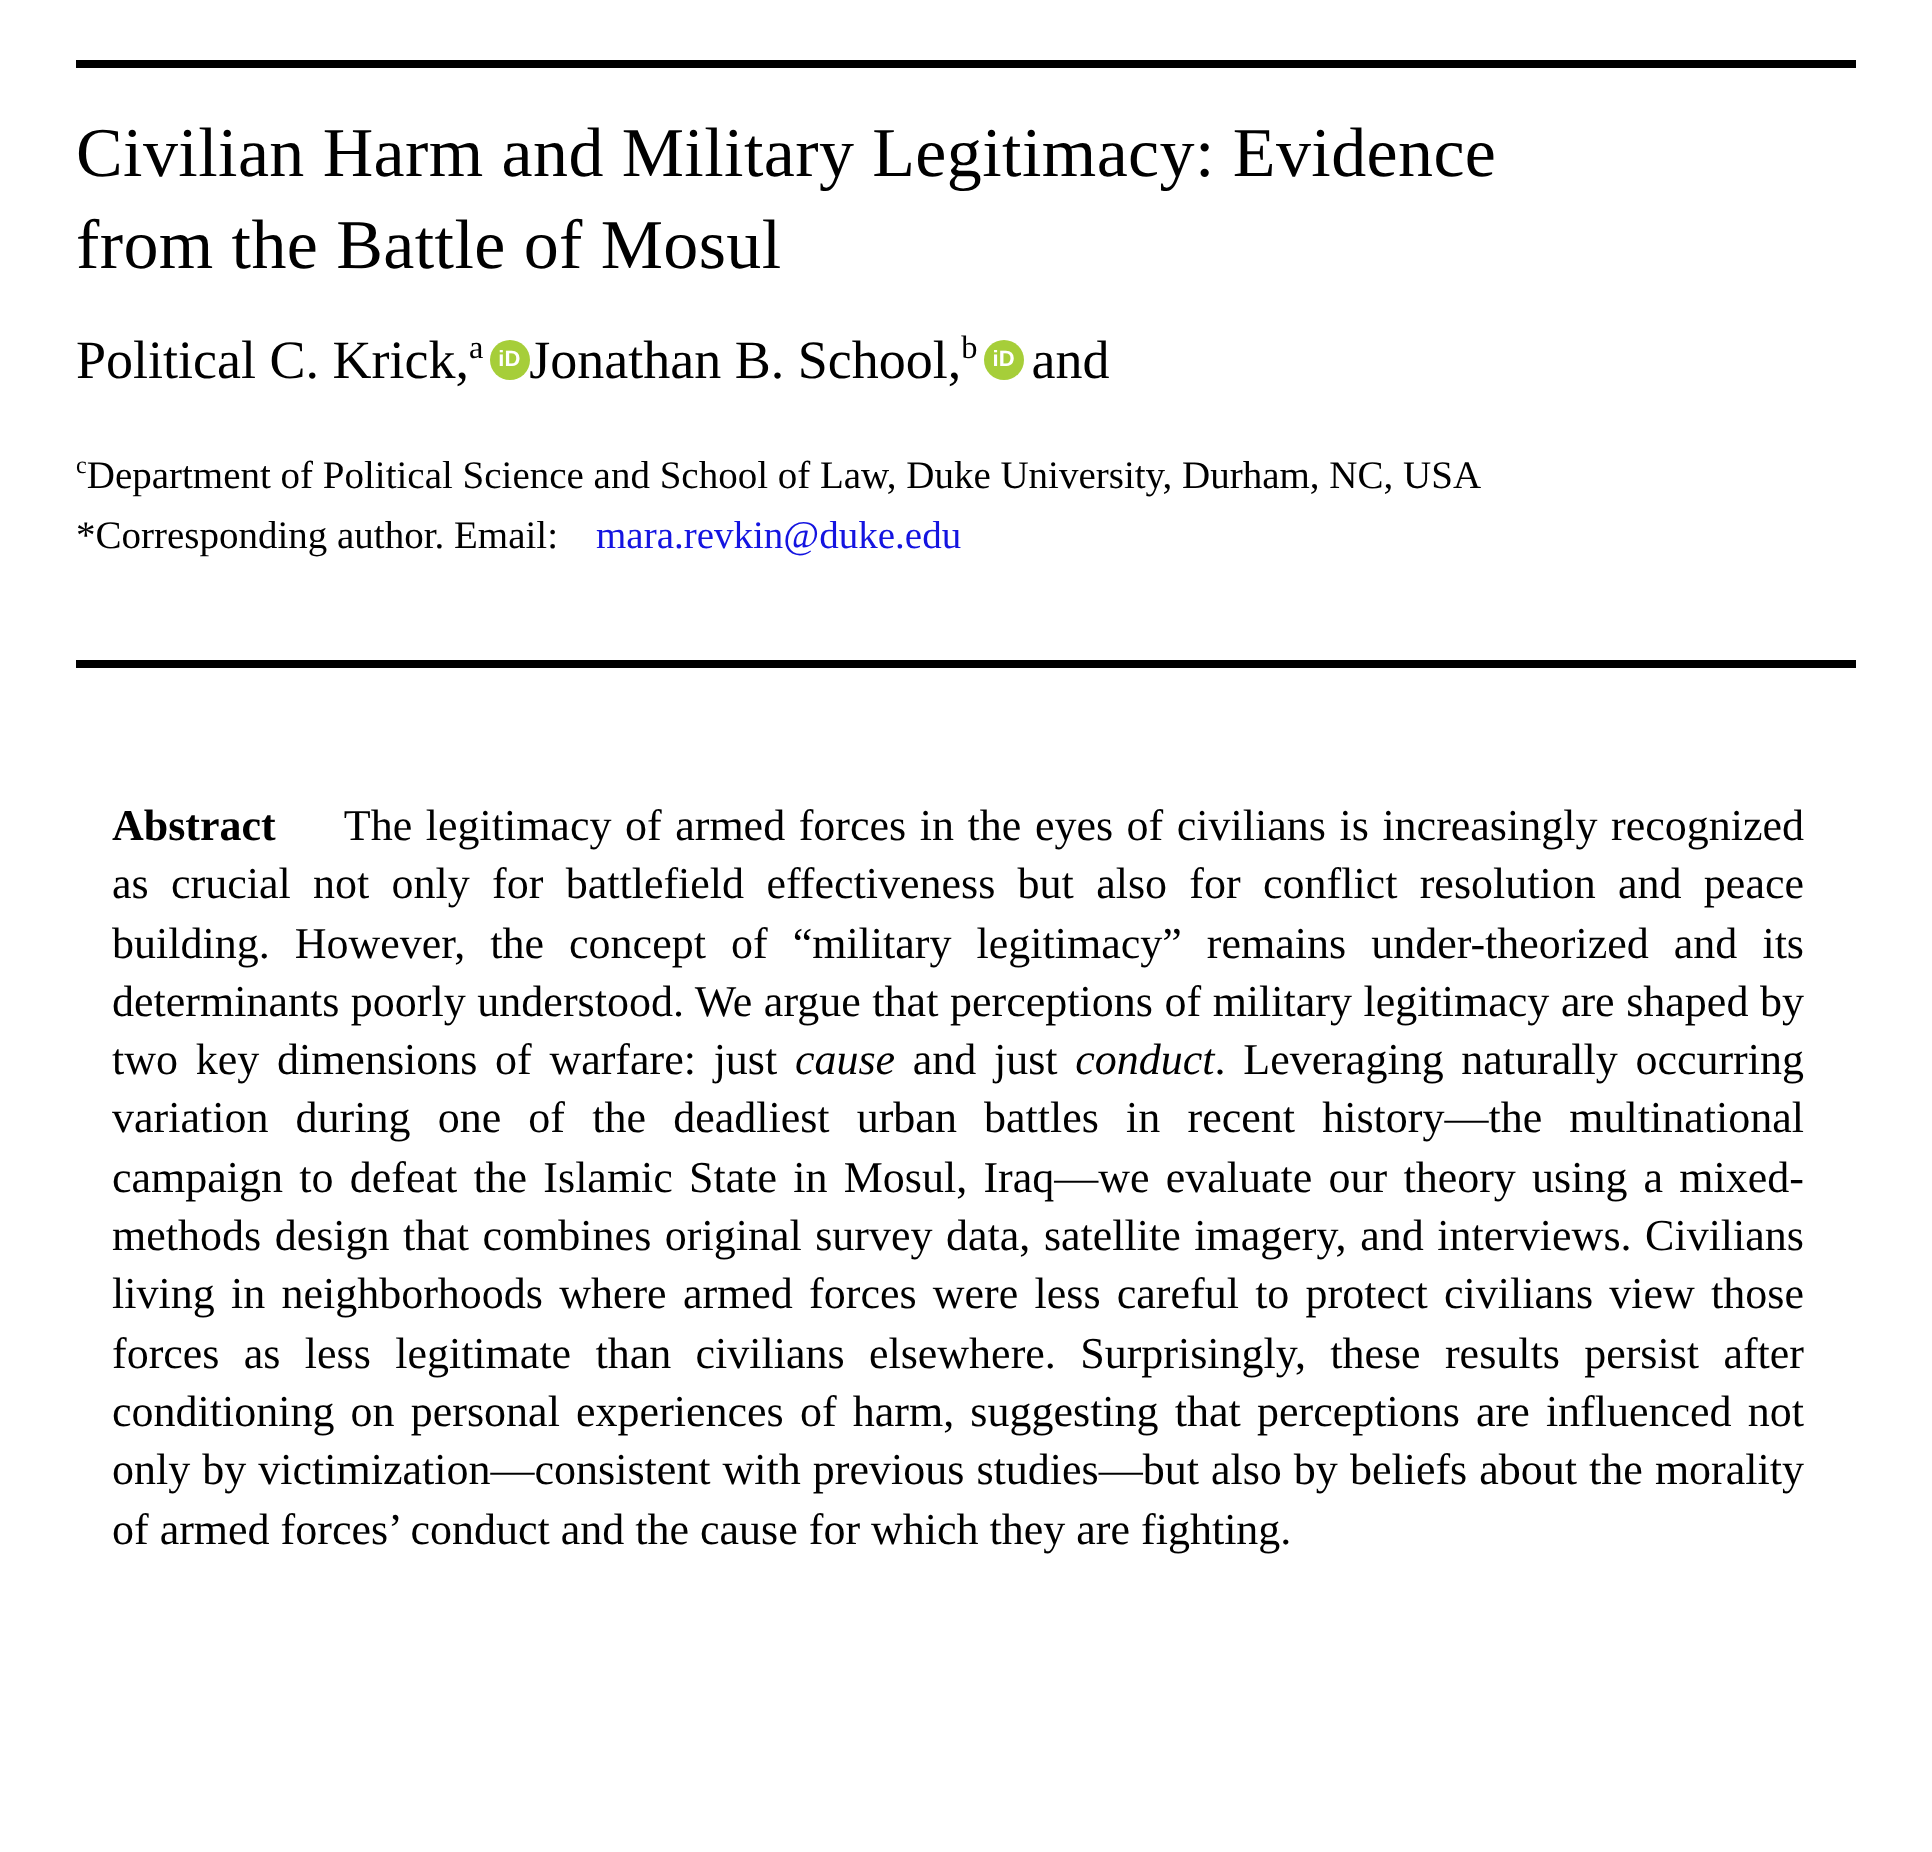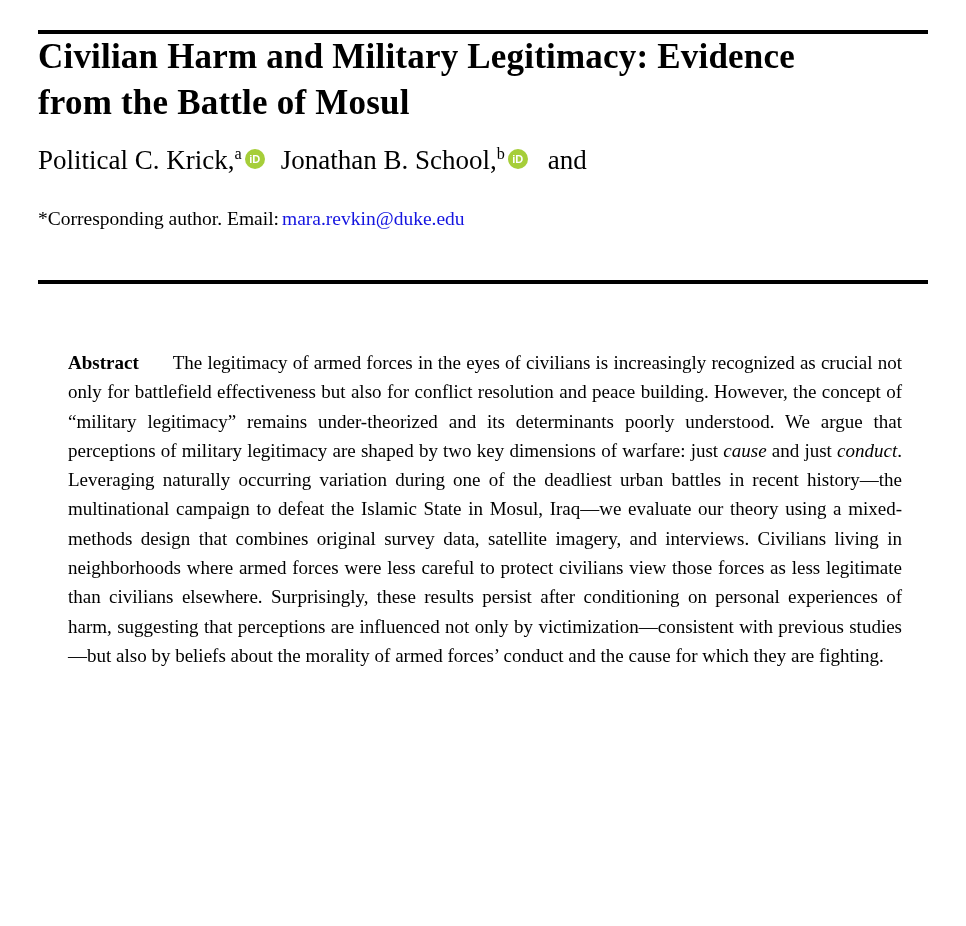--- a/index.html
+++ b/index.html
@@ -12,24 +12,24 @@
 
   .rule {
     border: none;
     height: 4px;
     background: var(--rule, #000000);
   }
   .rule-top { margin-top: 30px; }
   .rule-mid { margin-top: 46px; }
 
   .title {
-    margin-top: 0;
+    margin-top: 20px;
     font-size: 35px;
     line-height: 46px;
-    font-weight: 700;
+    font-weight: 400;
     letter-spacing: 0.2px;
   }
 
   .authors {
     margin-top: 14px;
     font-size: 27px;
     line-height: 40px;
   }
   .author-sup {
     font-size: 60%;
@@ -44,45 +44,45 @@
     border-radius: 50%;
     background: var(--orcid, #a6ce39);
     color: #ffffff;
     font-family: "Liberation Sans", "DejaVu Sans", sans-serif;
     font-size: 11px;
     font-weight: 700;
     line-height: 20px;
     text-align: center;
     vertical-align: 6px;
     margin-left: 3px;
-    margin-right: 16px;
+    margin-right: 0;
     cursor: pointer;
   }
   .author-connector { margin-left: 4px; }
 
   .affiliations {
     margin-top: 24px;
     font-size: 19.5px;
     line-height: 30px;
   }
   .affil-sup {
     font-size: 62%;
     vertical-align: super;
     line-height: 0;
   }
   .email-link {
     color: var(--link, #1414e0);
     text-decoration: none;
     cursor: pointer;
-    margin-left: 3px;
+    margin-left: 19px;
   }
 
   .abstract {
-    margin: 64px 26px 0 30px;
-    font-size: 19px;
+    margin: 64px 26px 0 18px;
+    font-size: 22px;
     line-height: 29.3px;
     text-align: justify;
   }
   .abstract-label {
     font-weight: 700;
     margin-right: 34px;
   }
 </style>
 </head>
 <body>
@@ -91,20 +91,21 @@
 
   <hr class="rule rule-top">
 
   <h1 class="title"><span>Civilian Harm and Military Legitimacy: Evidence</span><br><span>from the Battle of Mosul</span></h1>
 
   <div class="authors">
     <div class="author-line"><span class="author-name"><span>Political C. Krick,</span><sup class="author-sup">a</sup></span><span class="orcid-badge">iD</span><span class="author-name"><span>Jonathan B. School,</span><sup class="author-sup">b</sup></span><span class="orcid-badge">iD</span><span class="author-connector">and</span></div>
   </div>
 
   <div class="affiliations">
+    <div class="affiliation"><sup class="affil-sup">c</sup><span>Department of Political Science and School of Law, Duke University, Durham, NC, USA</span></div>
     <div class="correspondence"><span>*Corresponding author. Email:</span><a class="email-link">mara.revkin@duke.edu</a></div>
   </div>
 
   <hr class="rule rule-mid">
 
   <p class="abstract"><span class="abstract-label">Abstract</span><span>The legitimacy of armed forces in the eyes of civilians is increasingly recognized as crucial not only for battlefield effectiveness but also for conflict resolution and peace building. However, the concept of “military legitimacy” remains under-theorized and its determinants poorly understood. We argue that perceptions of military legitimacy are shaped by two key dimensions of warfare: just </span><i>cause</i><span> and just </span><i>conduct</i><span>. Leveraging naturally occurring variation during one of the deadliest urban battles in recent history—the multinational campaign to defeat the Islamic State in Mosul, Iraq—we evaluate our theory using a mixed-methods design that combines original survey data, satellite imagery, and interviews. Civilians living in neighborhoods where armed forces were less careful to protect civilians view those forces as less legitimate than civilians elsewhere. Surprisingly, these results persist after conditioning on personal experiences of harm, suggesting that perceptions are influenced not only by victimization—consistent with previous studies—but also by beliefs about the morality of armed forces’ conduct and the cause for which they are fighting.</span></p>
 
 </div>
 
 </body></html>

